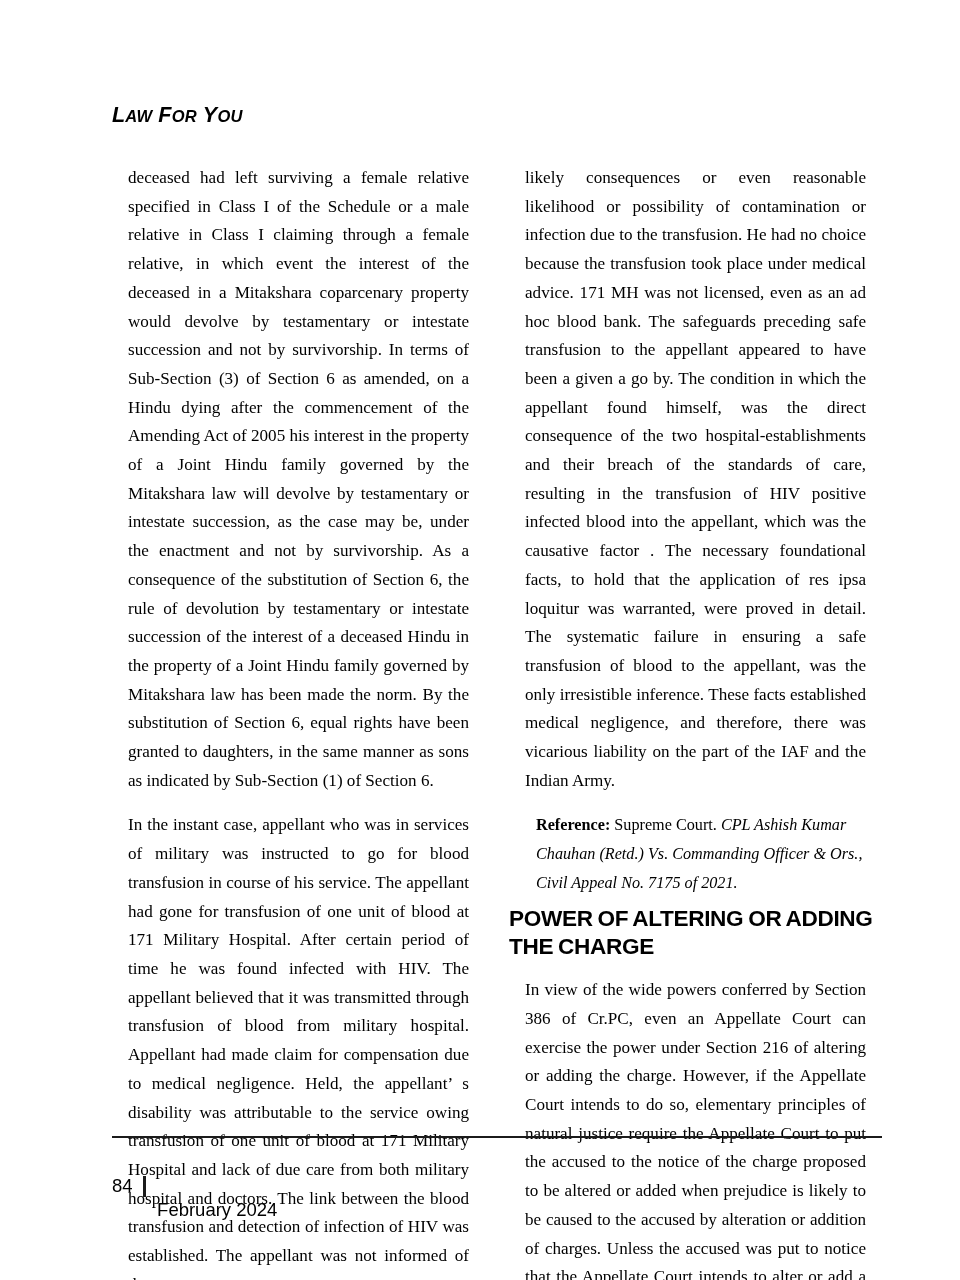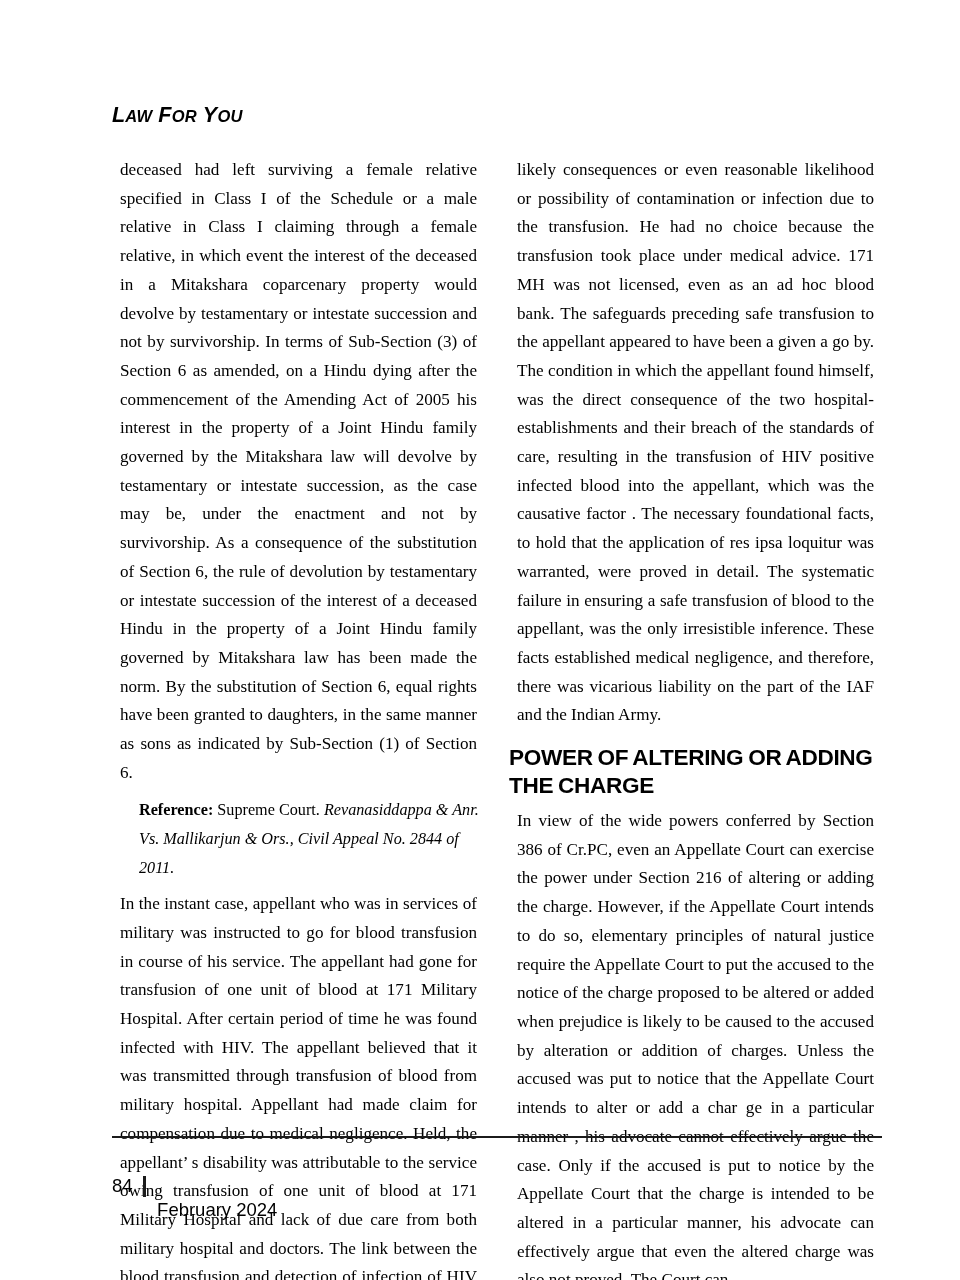--- a/index.html
+++ b/index.html
@@ -57,21 +57,21 @@
     height: 975px;
     display: flex;
     gap: 24px;
   }
   .col {
     width: 373px;
     box-sizing: border-box;
   }
 
   p.body-text {
-    margin: 8px;
+    margin: 16px;
     font-size: 17.1px;
     line-height: 28.7px;
     text-align: justify;
     text-justify: inter-word;
     hyphens: none;
   }
 
   
   .reference {
     margin: 9px 0 0 0;
@@ -95,21 +95,21 @@
     margin: 14px 0 7px 0;
     font-family: "Liberation Sans", "DejaVu Sans", sans-serif;
     font-weight: bold;
     font-size: 22.6px;
     line-height: 27.5px;
     letter-spacing: -0.35px;
     text-align: left;
     word-spacing: -1px;
   }
   h2.section-heading.tight-top {
-    margin-top: 14px;
+    margin-top: 8px;
   }
 
   
   .footer-rule {
     position: absolute;
     left: 96px;
     top: 1136px;
     width: 770px;
     height: 0;
     border-top: 2.4px solid #1b1b1b;
@@ -149,31 +149,31 @@
   <div class="running-head">
     <span class="word"><span class="sc-first">L</span><span class="sc-rest">AW</span></span><span class="word"><span class="sc-first">F</span><span class="sc-rest">OR</span></span><span class="word"><span class="sc-first">Y</span><span class="sc-rest">OU</span></span>
   </div>
 
   <div class="columns">
 
     <div class="col">
 
       <p class="body-text">deceased had left surviving a female relative specified in Class I of the Schedule or a male relative in Class I claiming through a female relative, in which event the interest of the deceased in a Mitakshara coparcenary property would devolve by testamentary or intestate succession and not by survivorship. In terms of Sub-Section (3) of Section 6 as amended, on a Hindu dying after the commencement of the Amending Act of 2005 his interest in the property of a Joint Hindu family governed by the Mitakshara law will devolve by testamentary or intestate succession, as the case may be, under the enactment and not by survivorship. As a consequence of the substitution of Section 6, the rule of devolution by testamentary or intestate succession of the interest of a deceased Hindu in the property of a Joint Hindu family governed by Mitakshara law has been made the norm. By the substitution of Section 6, equal rights have been granted to daughters, in the same manner as sons as indicated by Sub-Section (1) of Section 6.</p>
 
-      <p class="reference"><span class="ref-label">Reference:</span><span class="ref-court"> Supreme Court. </span><span class="ref-case">Revanasiddappa &amp; Anr. Vs. Mallikarjun &amp; Ors., Civil Appeal No. 2844 of 2011.</span></p>
 
 
       <p class="body-text">In the instant case, appellant who was in services of military was instructed to go for blood transfusion in course of his service. The appellant had gone for transfusion of one unit of blood at 171 Military Hospital. After certain period of time he was found infected with HIV. The appellant believed that it was transmitted through transfusion of blood from military hospital. Appellant had made claim for compensation due to medical negligence. Held, the appellant’ s disability was attributable to the service owing transfusion of one unit of blood at 171 Military Hospital and lack of due care from both military hospital and doctors. The link between the blood transfusion and detection of infection of HIV was established. The appellant was not informed of the</p>
 
     </div>
 
     <div class="col">
 
       <p class="body-text">likely consequences or even reasonable likelihood or possibility of contamination or infection due to the transfusion. He had no choice because the transfusion took place under medical advice. 171 MH was not licensed, even as an ad hoc blood bank. The safeguards preceding safe transfusion to the appellant appeared to have been a given a go by. The condition in which the appellant found himself, was the direct consequence of the two hospital-establishments and their breach of the standards of care, resulting in the transfusion of HIV positive infected blood into the appellant, which was the causative factor . The necessary foundational facts, to hold that the application of res ipsa loquitur was warranted, were proved in detail. The systematic failure in ensuring a safe transfusion of blood to the appellant, was the only irresistible inference. These facts established medical negligence, and therefore, there was vicarious liability on the part of the IAF and the Indian Army.</p>
 
+      <p class="reference"><span class="ref-label">Reference:</span><span class="ref-court"> Supreme Court. </span><span class="ref-case">CPL Ashish Kumar Chauhan (Retd.) Vs. Commanding Officer &amp; Ors., Civil Appeal No. 7175 of 2021.</span></p>
 
       <h2 class="section-heading tight-top">POWER OF ALTERING OR ADDING THE CHARGE</h2>
 
       <p class="body-text">In view of the wide powers conferred by Section 386 of Cr.PC, even an Appellate Court can exercise the power under Section 216 of altering or adding the charge. However, if the Appellate Court intends to do so, elementary principles of natural justice require the Appellate Court to put the accused to the notice of the charge proposed to be altered or added when prejudice is likely to be caused to the accused by alteration or addition of charges. Unless the accused was put to notice that the Appellate Court intends to alter or add a char ge in a particular manner , his advocate cannot effectively argue the case. Only if the accused is put to notice by the Appellate Court that the charge is intended to be altered in a particular manner, his advocate can effectively argue that even the altered charge was also not proved. The Court can</p>
 
     </div>
 
   </div>
 
   <div class="footer-rule"></div>

